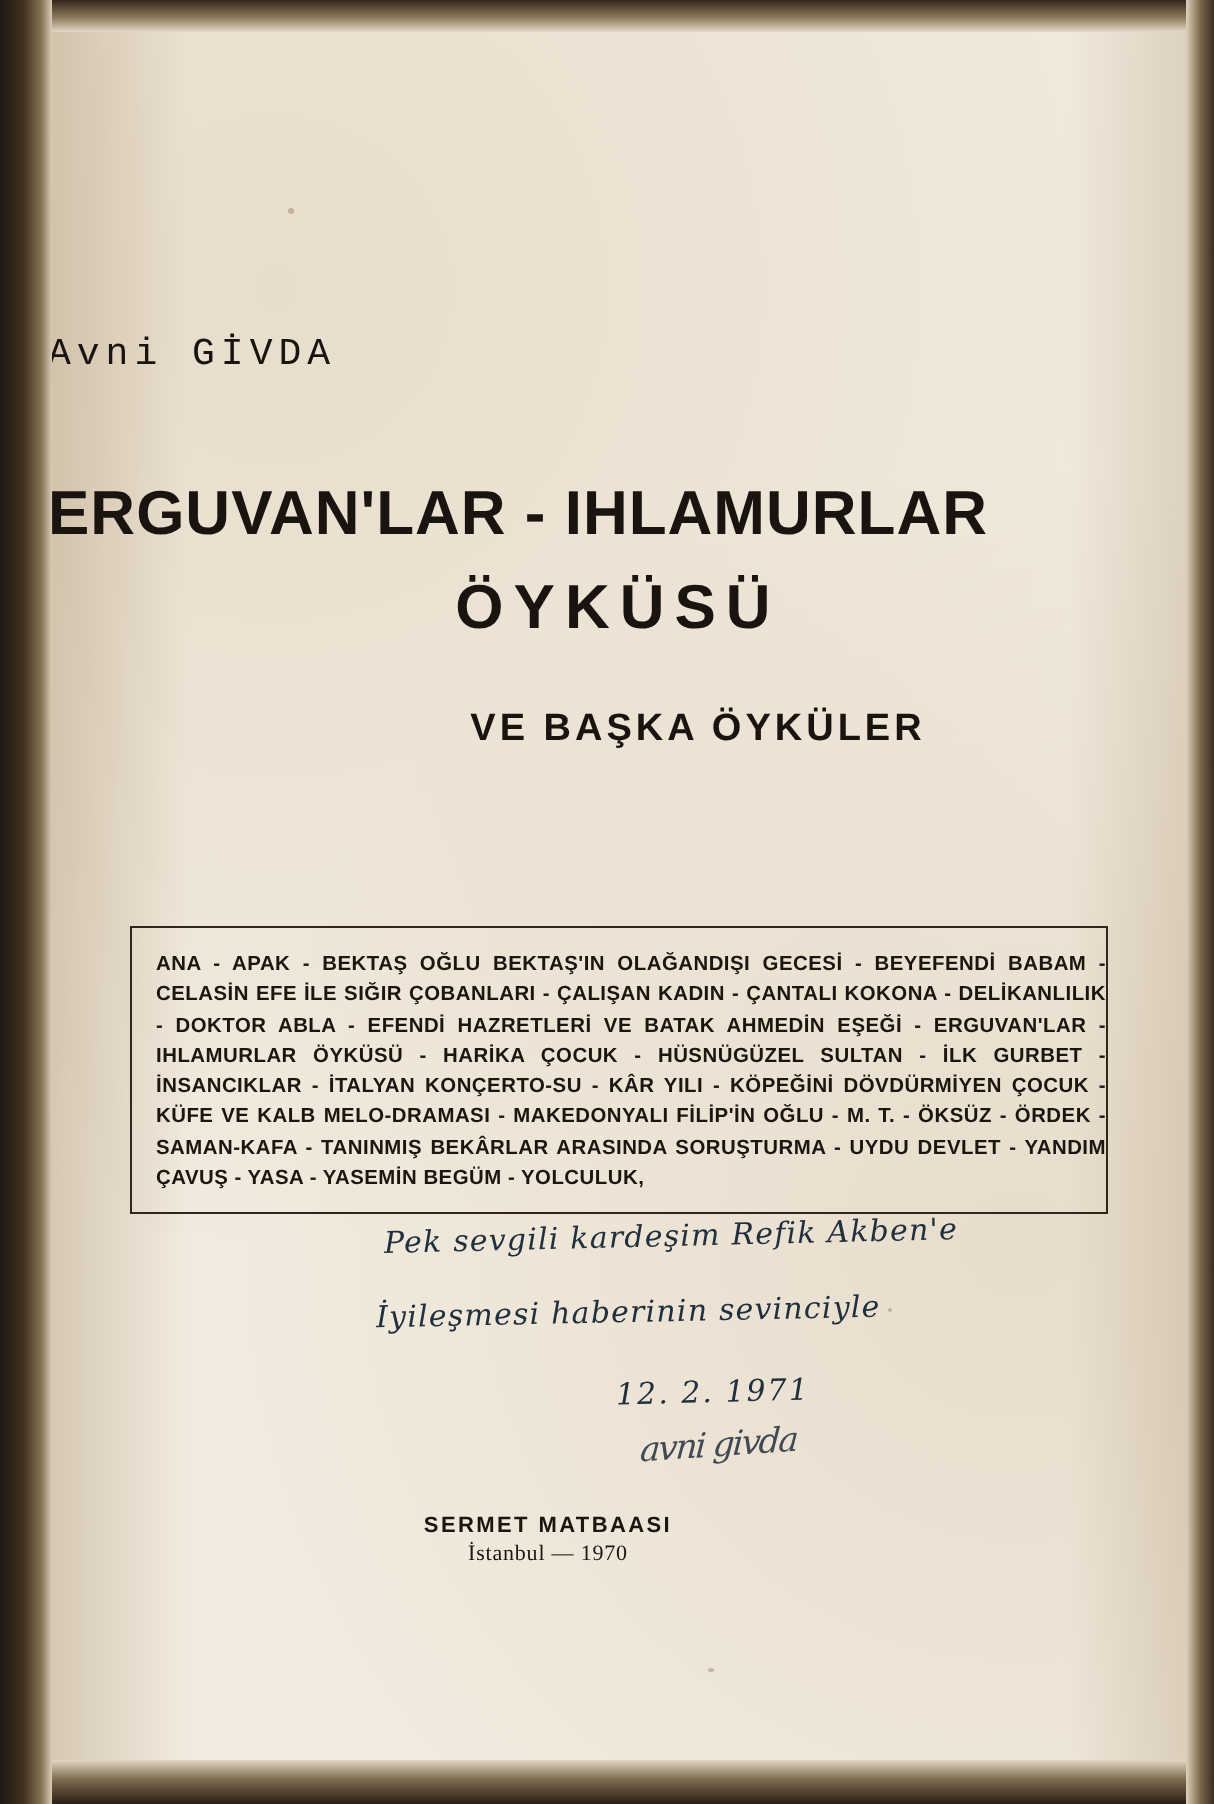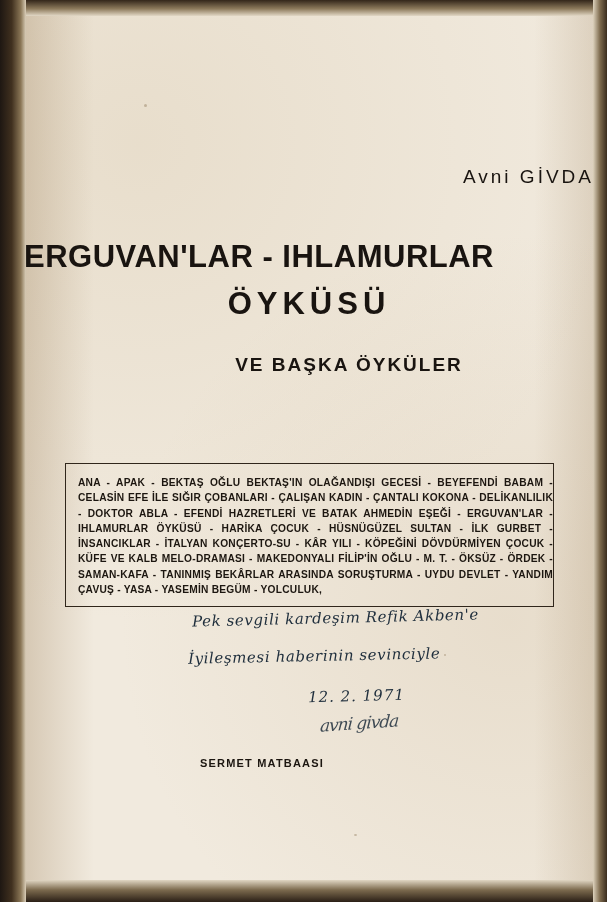--- a/index.html
+++ b/index.html
@@ -76,24 +76,24 @@
     top: 14px;
     width: 570px;
     height: 868px;
     color: #1a1510;
   }
   .author {
     position: absolute;
     top: 152px;
     left: 0;
     width: 570px;
-    text-align: right;
+    text-align: left;
     font-size: 19px;
     letter-spacing: 3px;
-    font-family: Liberation Sans, sans-serif;
+    font-family: Liberation Mono, monospace;
     color: #191410;
   }
   .title-line1 {
     position: absolute;
     top: 225px;
     left: 0;
     width: 570px;
     text-align: left;
     font-size: 31px;
     font-weight: bold;
@@ -182,20 +182,21 @@
     transform: rotate(-4deg) skewX(-8deg);
     letter-spacing: -1px;
     opacity: 0.85;
   }
   .imprint {
     position: absolute;
     left: 0;
     top: 743px;
     width: 476px;
     text-align: center;
+    padding-left: 12px;
   }
   .imprint .pub {
     font-size: 11px;
     font-weight: bold;
     letter-spacing: 1.2px;
     color: #1c1610;
   }
   .imprint .pub-sub {
     font-size: 10.5px;
     font-style: italic;
@@ -247,20 +248,21 @@
 
     <div class="inscription">
       <div class="ins-line1">Pek sevgili kardeşim Refik Akben'e</div>
       <div class="ins-line2">İyileşmesi haberinin sevinciyle</div>
       <div class="ins-date">12. 2. 1971</div>
       <div class="ins-signature">avni givda</div>
     </div>
 
     <div class="imprint">
       <div class="pub">SERMET MATBAASI</div>
+      <div class="place">İstanbul — 1970</div>
     </div>
 
   </div>
 
   <div class="edge-top"></div>
   <div class="edge-bottom"></div>
   <div class="edge-left"></div>
   <div class="edge-right"></div>
 
 </div>

